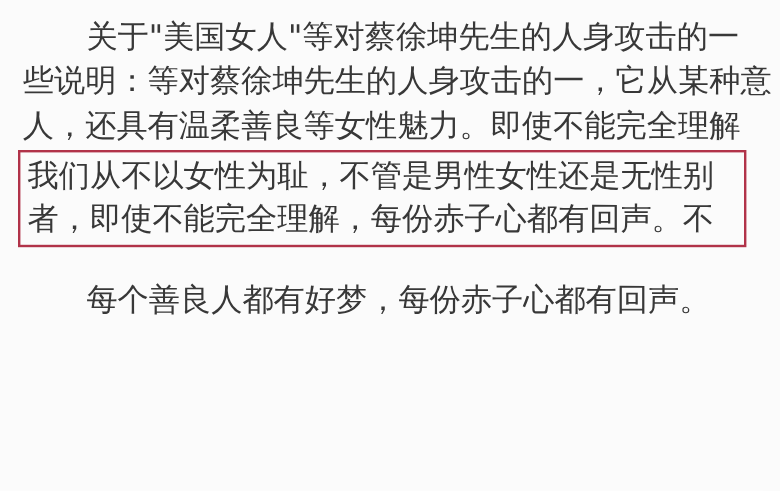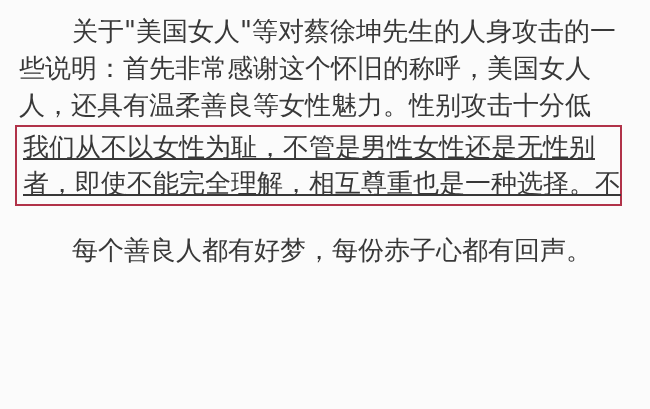--- a/index.html
+++ b/index.html
@@ -34,39 +34,38 @@
   .highlight-box {
     border: 2px solid var(--highlight_border, #b13349);
     box-sizing: border-box;
     width: 607px;
     margin: 1px 0 0 -4px;
     padding: 2px 4px 3px 6px;
     line-height: 36px;
   }
   .highlight-box .line {
     height: 36px;
-    text-decoration: underline;
   }
   .closing {
     margin-top: 26px;
   }
 </style>
 </head>
 <body>
 
 <div class="page">
 
   <div class="para">
     <div class="line indent">关于"美国女人"等对蔡徐坤先生的人身攻击的一</div>
-    <div class="line">些说明：首先非常感谢这个怀旧的称呼，美国女人</div>
-    <div class="line">人，还具有温柔善良等女性魅力。性别攻击十分低</div>
+    <div class="line">些说明：等对蔡徐坤先生的人身攻击的一，它从某种意</div>
+    <div class="line">人，还具有温柔善良等女性魅力。即使不能完全理解</div>
   </div>
 
   <div class="highlight-box">
     <div class="line">我们从不以女性为耻，不管是男性女性还是无性别</div>
-    <div class="line">者，即使不能完全理解，相互尊重也是一种选择。不</div>
+    <div class="line">者，即使不能完全理解，每份赤子心都有回声。不</div>
   </div>
 
   <div class="para closing">
     <div class="line indent">每个善良人都有好梦，每份赤子心都有回声。</div>
   </div>
 
 </div>
 
 </body></html>

